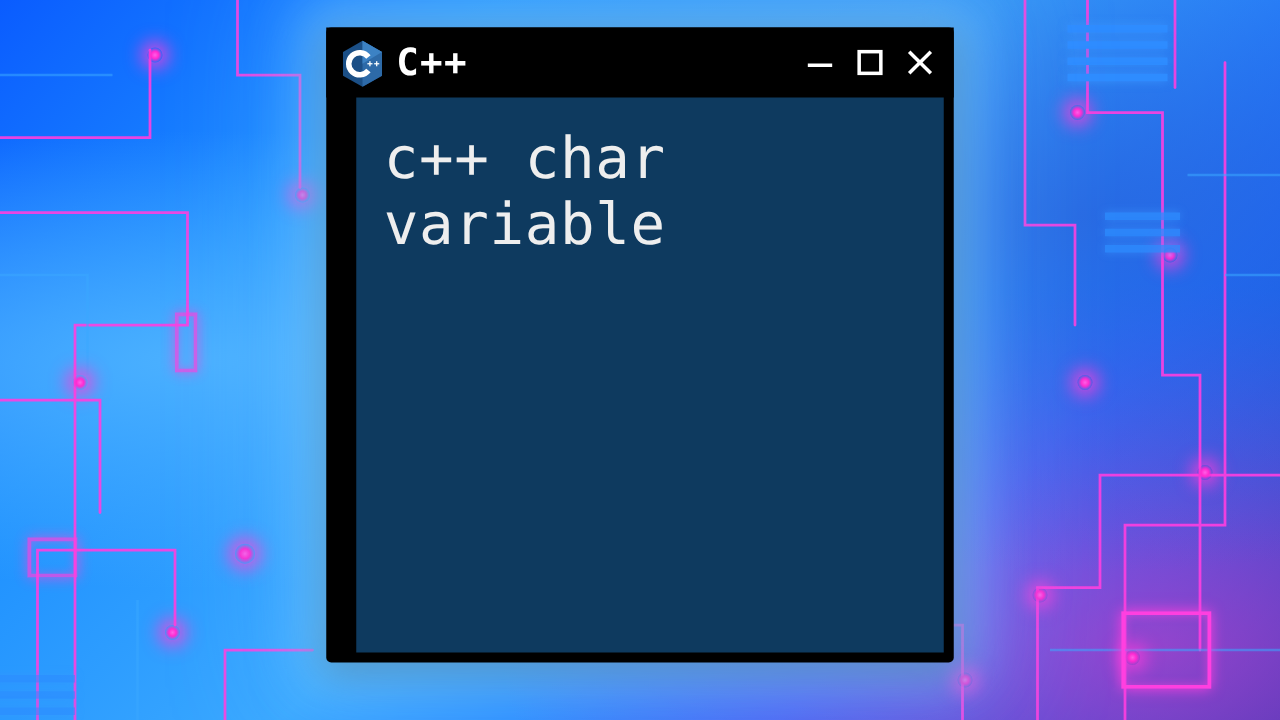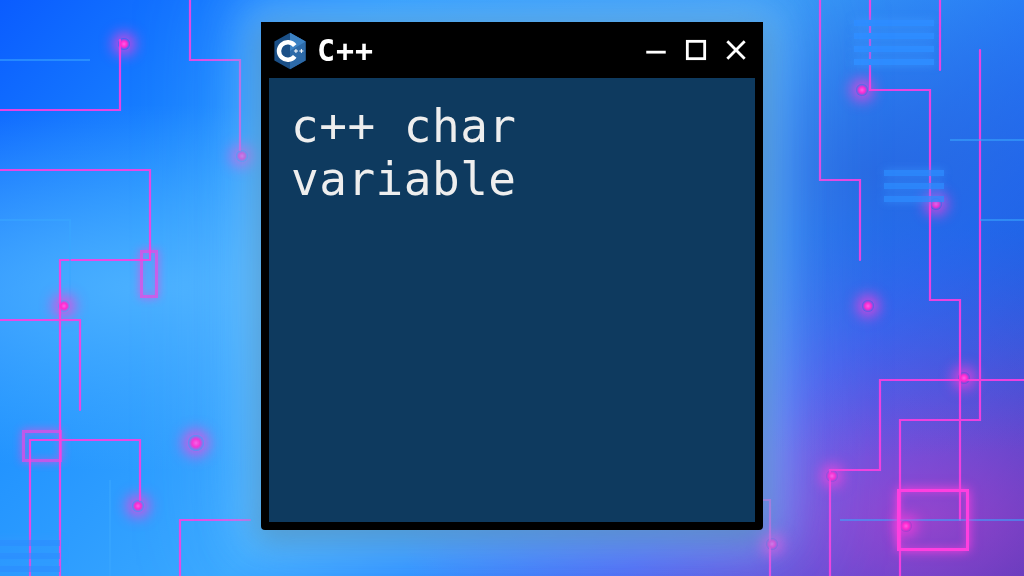--- a/index.html
+++ b/index.html
@@ -75,21 +75,21 @@
     }
     .win-controls {
       margin-left: auto;
       display: flex; align-items: center; gap: 14px;
       color: #fff;
     }
     .ctrl { width: 26px; height: 26px; display: flex; align-items: center; justify-content: center; }
     .ctrl svg { stroke: #fff; stroke-width: 2.6; fill: none; }
     .client {
       flex: 1;
-      margin: 0 8px 8px 8px;
+      margin: 0 8px 8px 24px;
       background: #0e3a5f;
       padding: 22px 22px;
     }
     .content-text {
       font-family: "Consolas", "Menlo", "DejaVu Sans Mono", monospace;
       font-size: 46px;
       line-height: 1.15;
       color: #eeeeee;
       white-space: pre-line;
       letter-spacing: 0.5px;

